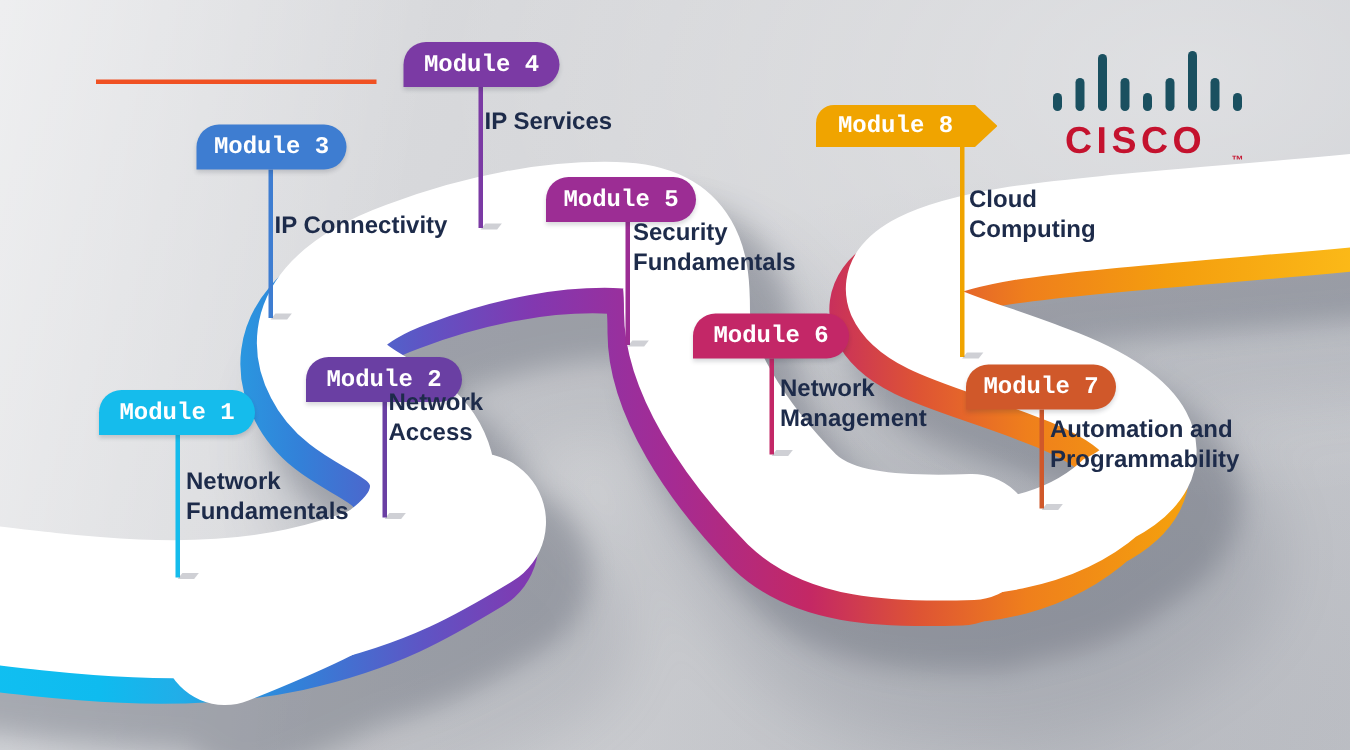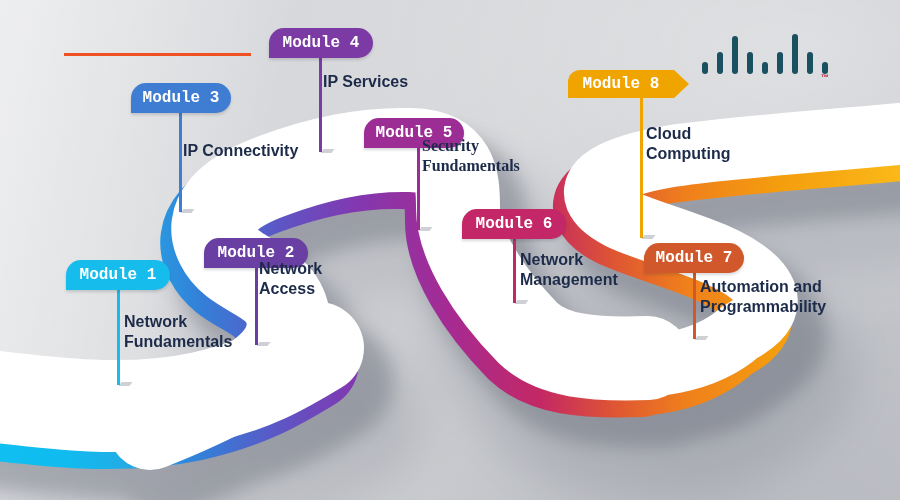--- a/index.html
+++ b/index.html
@@ -148,21 +148,21 @@
       </div>
       <div class="topic" style="left:323px;top:72px;width:130px;">IP Services</div>
     </div>
 
     <div>
       <div class="vline" style="left: 417px; top: 148px; height: 82px; background-color: rgb(156, 45, 148);"></div>
       <div class="tick" style="left:420px;top:227px;"></div>
       <div class="pill" style="left: 364px; top: 118px; width: 100px; background-color: rgb(156, 45, 148);">
         <span>Module 5</span>
       </div>
-      <div class="topic" style="left:422px;top:136px;width:135px;font-family:Liberation Serif, serif;">Security Fundamentals</div>
+      <div class="topic" style="left:422px;top:146px;width:135px;">Security Fundamentals</div>
     </div>
 
     <div>
       <div class="vline" style="left: 513px; top: 239px; height: 64px; background-color: rgb(195, 39, 103);"></div>
       <div class="tick" style="left:516px;top:300px;"></div>
       <div class="pill" style="left: 462px; top: 209px; width: 104px; background-color: rgb(195, 39, 103); align-items: center;">
         <span>Module 6</span>
       </div>
       <div class="topic" style="left:520px;top:250px;width:145px;">Network Management</div>
     </div>
@@ -172,38 +172,39 @@
       <div class="tick" style="left:696px;top:336px;"></div>
       <div class="pill" style="left: 644px; top: 243px; width: 100px; background-color: rgb(208, 88, 42);">
         <span>Module 7</span>
       </div>
       <div class="topic" style="left:700px;top:277px;width:165px;">Automation and Programmability</div>
     </div>
 
     <div>
       <div class="vline" style="left: 640px; top: 98px; height: 140px; background-color: rgb(240, 164, 0);"></div>
       <div class="tick" style="left:643px;top:235px;"></div>
-      <div class="pill ribbon" style="left: 568px; top: 70px; width: 106px; background-color: rgb(240, 164, 0); text-align: right;">
+      <div class="pill ribbon" style="left: 544px; top: 70px; width: 106px; background-color: rgb(240, 164, 0); text-align: right;">
         <span>Module 8</span>
         <span class="arrow" style="background-color: rgb(240, 164, 0);"></span>
       </div>
       <div class="topic" style="left:646px;top:124px;width:115px;">Cloud Computing</div>
     </div>
 
     <div class="cisco">
       <div class="cisco-bars" id="cisco-bars">
           <span style="height: 12px; background-color: rgb(26, 80, 96);"></span>
           <span style="height: 22px; background-color: rgb(26, 80, 96);"></span>
           <span style="height: 38px; background-color: rgb(26, 80, 96);"></span>
           <span style="height: 22px; background-color: rgb(26, 80, 96);"></span>
           <span style="height: 12px; background-color: rgb(26, 80, 96);"></span>
           <span style="height: 22px; background-color: rgb(26, 80, 96);"></span>
           <span style="height: 40px; background-color: rgb(26, 80, 96);"></span>
           <span style="height: 22px; background-color: rgb(26, 80, 96);"></span>
           <span style="height: 12px; background-color: rgb(26, 80, 96);"></span>
         </div>
       <div class="cisco-name" id="cisco-name" style="color: rgb(196, 18, 46);">
+        <span>CISCO</span>
         <span class="cisco-tm">™</span>
       </div>
     </div>
 
   </div>
 </div>
 
 </body></html>

